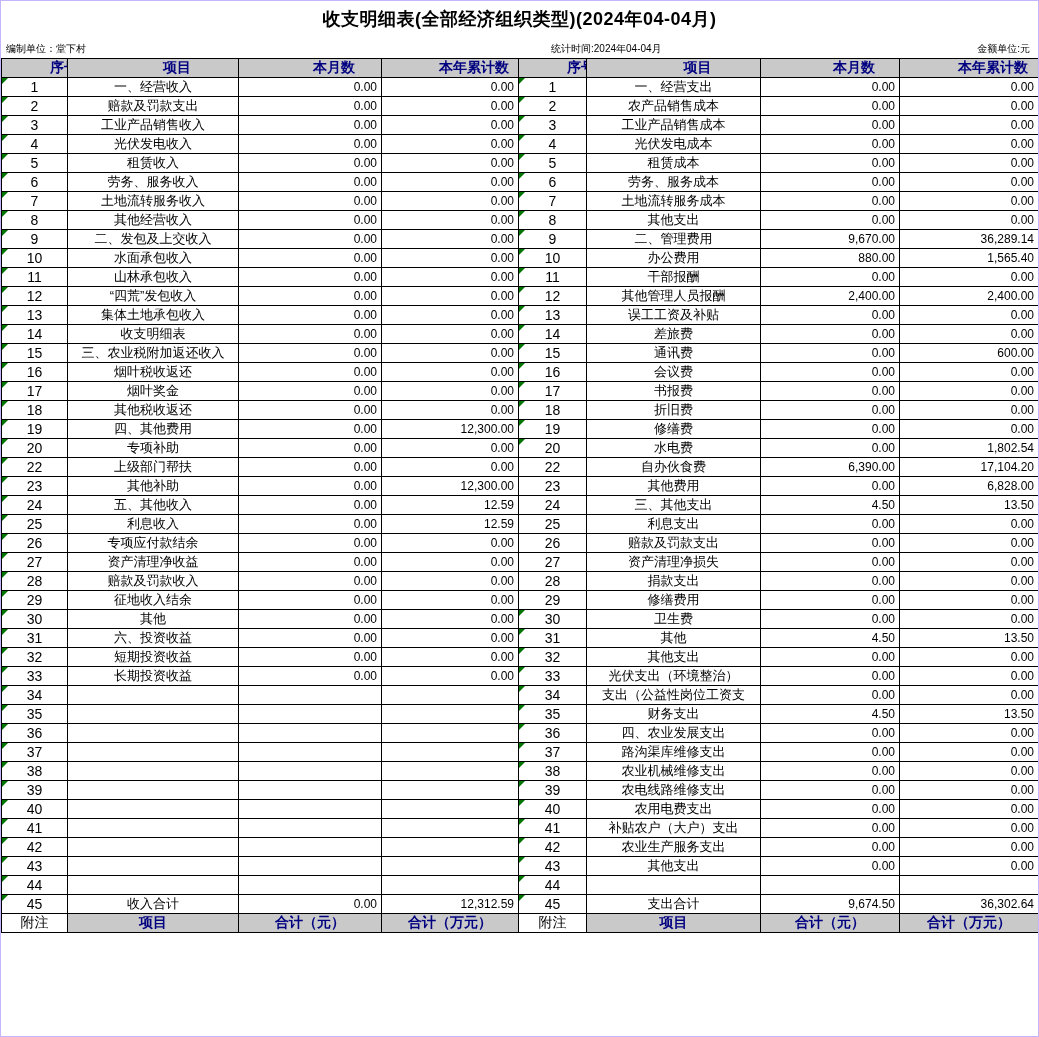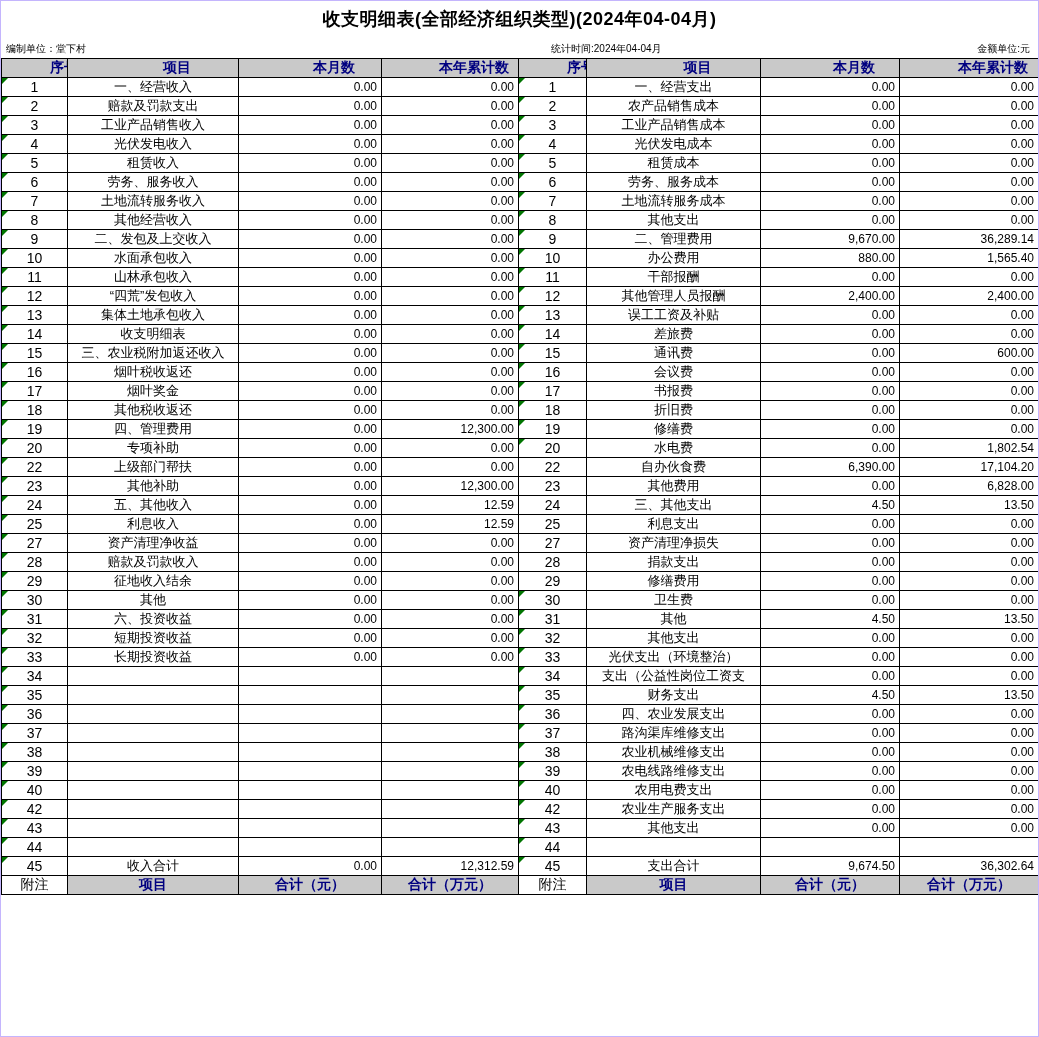--- a/index.html
+++ b/index.html
@@ -247,21 +247,21 @@
           <td class="item">其他税收返还</td>
           <td class="num">0.00</td>
           <td class="num">0.00</td>
           <td class="seq"><span class="tri"></span>18</td>
           <td class="item">折旧费</td>
           <td class="num">0.00</td>
           <td class="num">0.00</td>
         </tr>
         <tr>
           <td class="seq"><span class="tri"></span>19</td>
-          <td class="item">四、管理费用</td>
+          <td class="item">四、其他费用</td>
           <td class="num">0.00</td>
           <td class="num">12,300.00</td>
           <td class="seq"><span class="tri"></span>19</td>
           <td class="item">修缮费</td>
           <td class="num">0.00</td>
           <td class="num">0.00</td>
         </tr>
         <tr>
           <td class="seq"><span class="tri"></span>20</td>
           <td class="item">专项补助</td>
@@ -306,20 +306,30 @@
           <td class="seq"><span class="tri"></span>25</td>
           <td class="item">利息收入</td>
           <td class="num">0.00</td>
           <td class="num">12.59</td>
           <td class="seq">25</td>
           <td class="item">利息支出</td>
           <td class="num">0.00</td>
           <td class="num">0.00</td>
         </tr>
         <tr>
+          <td class="seq"><span class="tri"></span>26</td>
+          <td class="item">专项应付款结余</td>
+          <td class="num">0.00</td>
+          <td class="num">0.00</td>
+          <td class="seq">26</td>
+          <td class="item">赔款及罚款支出</td>
+          <td class="num">0.00</td>
+          <td class="num">0.00</td>
+        </tr>
+        <tr>
           <td class="seq"><span class="tri"></span>27</td>
           <td class="item">资产清理净收益</td>
           <td class="num">0.00</td>
           <td class="num">0.00</td>
           <td class="seq">27</td>
           <td class="item">资产清理净损失</td>
           <td class="num">0.00</td>
           <td class="num">0.00</td>
         </tr>
         <tr>
@@ -442,20 +452,30 @@
           <td class="num">0.00</td>
           <td class="num">0.00</td>
         </tr>
         <tr>
           <td class="seq"><span class="tri"></span>40</td>
           <td class="item"></td>
           <td class="num"></td>
           <td class="num"></td>
           <td class="seq"><span class="tri"></span>40</td>
           <td class="item">农用电费支出</td>
+          <td class="num">0.00</td>
+          <td class="num">0.00</td>
+        </tr>
+        <tr>
+          <td class="seq"><span class="tri"></span>41</td>
+          <td class="item"></td>
+          <td class="num"></td>
+          <td class="num"></td>
+          <td class="seq"><span class="tri"></span>41</td>
+          <td class="item">补贴农户（大户）支出</td>
           <td class="num">0.00</td>
           <td class="num">0.00</td>
         </tr>
         <tr>
           <td class="seq"><span class="tri"></span>42</td>
           <td class="item"></td>
           <td class="num"></td>
           <td class="num"></td>
           <td class="seq"><span class="tri"></span>42</td>
           <td class="item">农业生产服务支出</td>

